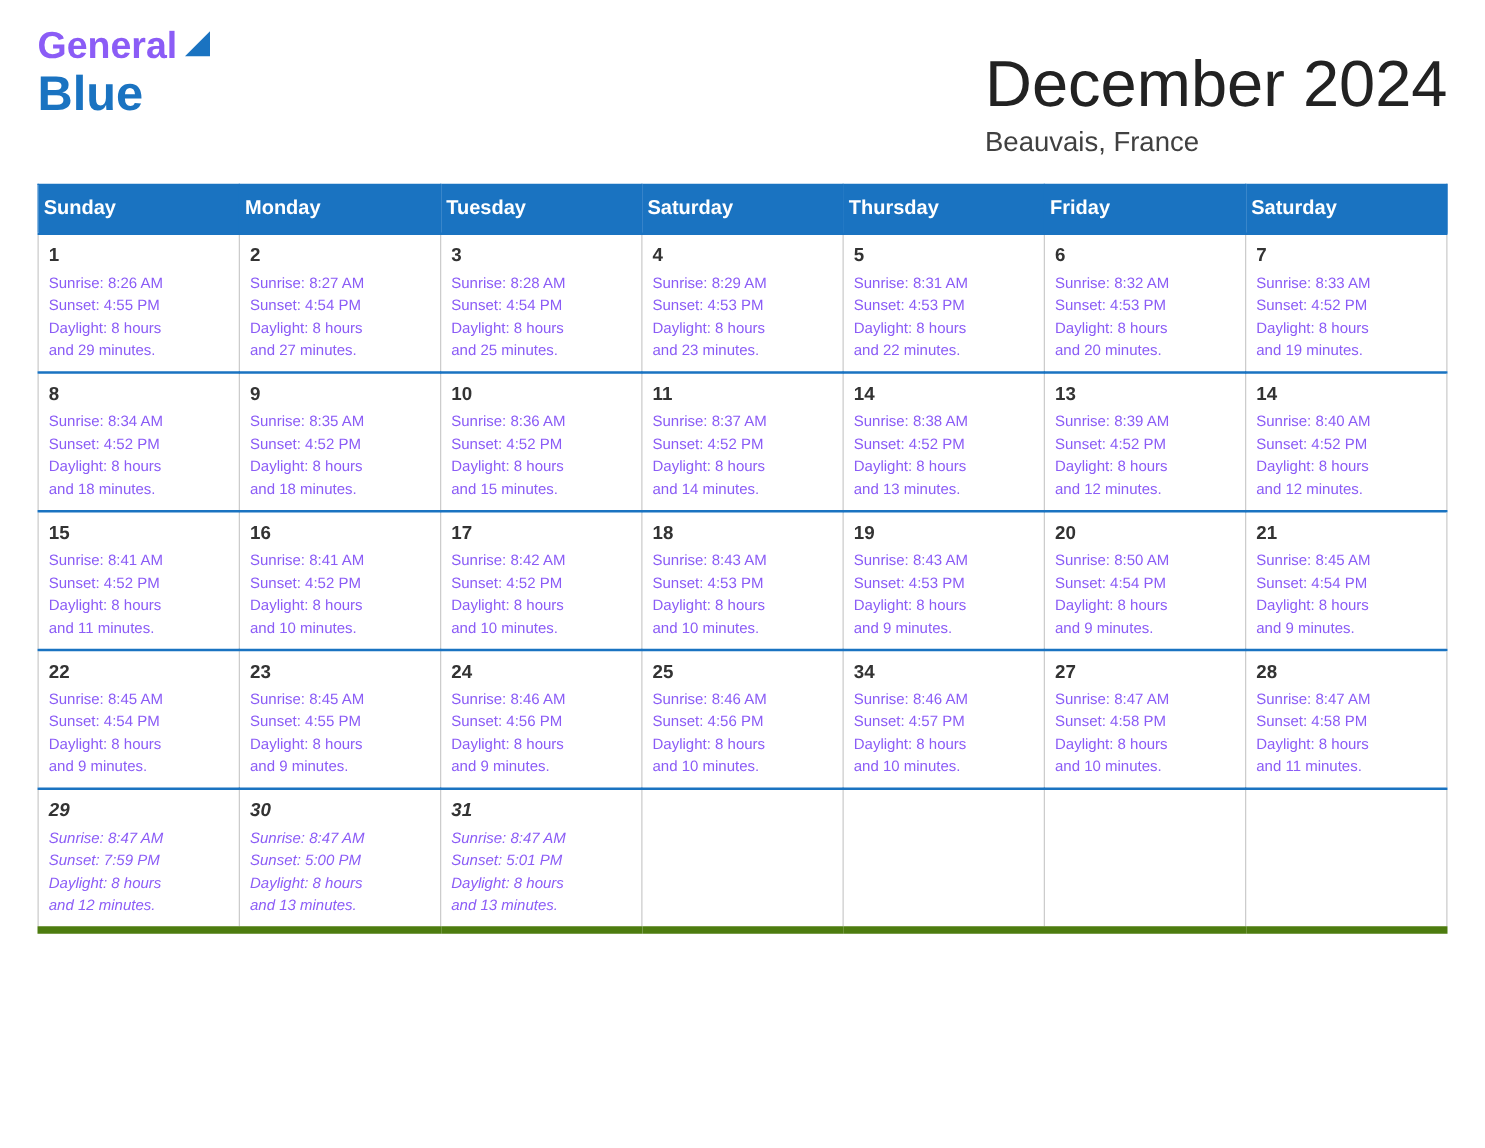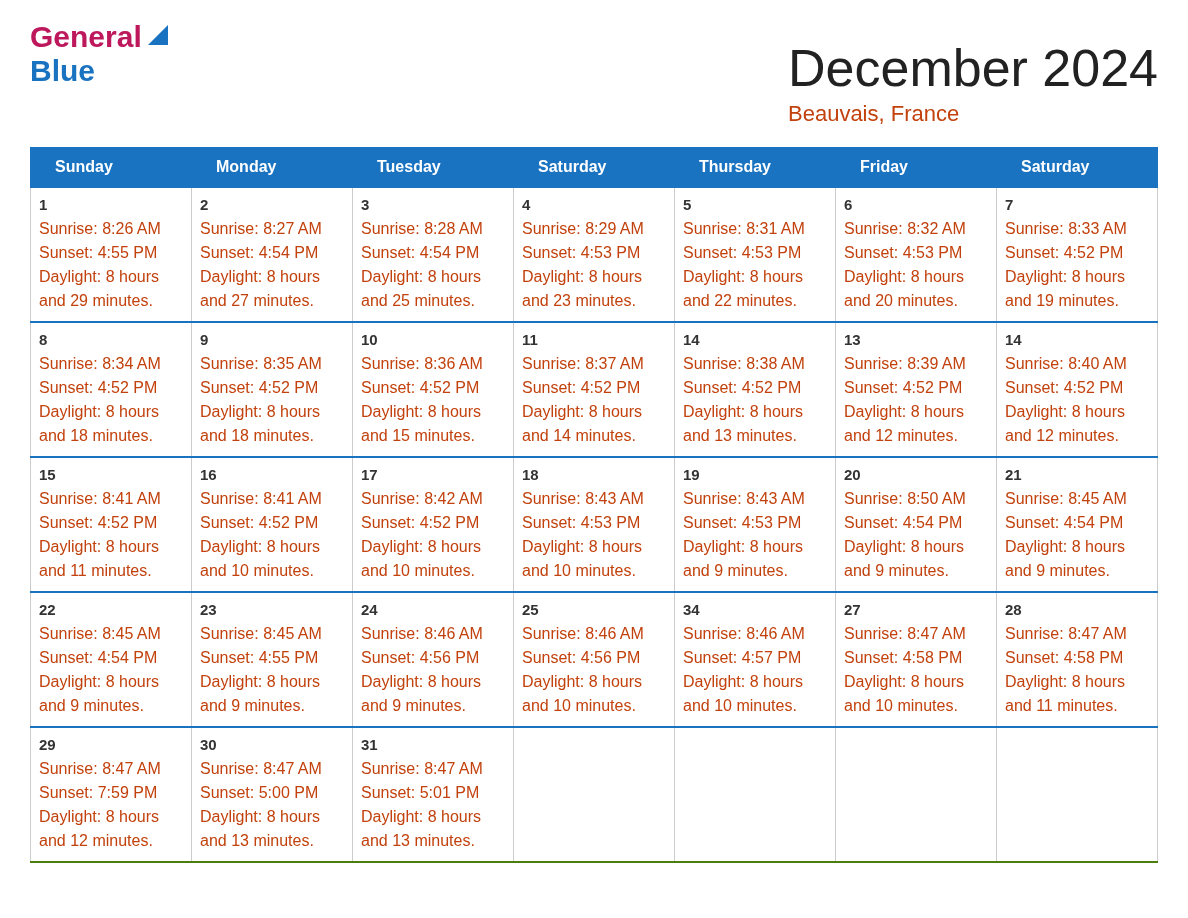--- a/index.html
+++ b/index.html
@@ -30,83 +30,84 @@
       margin-top: 20px;
     }
     .month-year {
       font-size: 52px;
       font-weight: normal;
       color: #222;
       line-height: 1.1;
     }
     .location {
       font-size: 22px;
-      color: #c2410c;
+      color: #404040;
       margin-top: 4px;
     }
     table {
       width: 100%;
       border-collapse: collapse;
       table-layout: fixed;
     }
     thead tr th {
       background-color: #1a73c1;
       color: #fff;
       font-size: 16px;
       font-weight: bold;
-      padding: 10px 24px;
+      padding: 10px 4px;
       text-align: left;
       border: 1px solid #1a73c1;
     }
     tbody tr td {
       vertical-align: top;
       padding: 8px 8px;
       border: 1px solid #ccc;
       font-size: 13px;
       color: #333;
       height: 100px;
     }
     tbody tr td .day-num {
       font-size: 15px;
       font-weight: bold;
       margin-bottom: 4px;
       display: block;
     }
     tbody tr td .day-info {
-      font-size: 16px;
+      font-size: 12px;
       line-height: 1.5;
-      color: #c2410c;
+      color: #8b5cf6;
     }
     tbody tr:last-child td {
-      border-bottom: 2px solid #4d7c0f;
+      border-bottom: 6px solid #4d7c0f;
+      font-style: italic;
     }
     tbody tr td:first-child,
     tbody tr th:first-child {
       border-left: 1px solid #ccc;
     }
     tbody tr {
       border-top: 2px solid #1a73c1;
     }
     .empty-cell {
       background: #fff;
     }
   </style>
 </head>
 <body>
 
 <div class="header">
   <div class="logo">
     <div class="logo-line">
-      <span style="font-size:30px;font-weight:bold;color:#be185d;">General</span>
+      <span style="font-size:30px;font-weight:bold;color:#8b5cf6;">General</span>
       <svg width="28" height="28" viewBox="0 0 28 28" style="margin-left:2px;margin-top:-4px;">
         <polygon points="4,24 24,24 24,4" fill="#1a73c1"></polygon>
       </svg>
     </div>
     <div>
-      <span style="font-size:30px;font-weight:bold;color:#1a73c1;">Blue</span>
+      <span style="font-size:39px;font-weight:bold;color:#1a73c1;">Blue</span>
     </div>
   </div>
   <div class="title-block">
     <div class="month-year">December 2024</div>
     <div class="location">Beauvais, France</div>
   </div>
 </div>
 
 <table>
   <thead>

